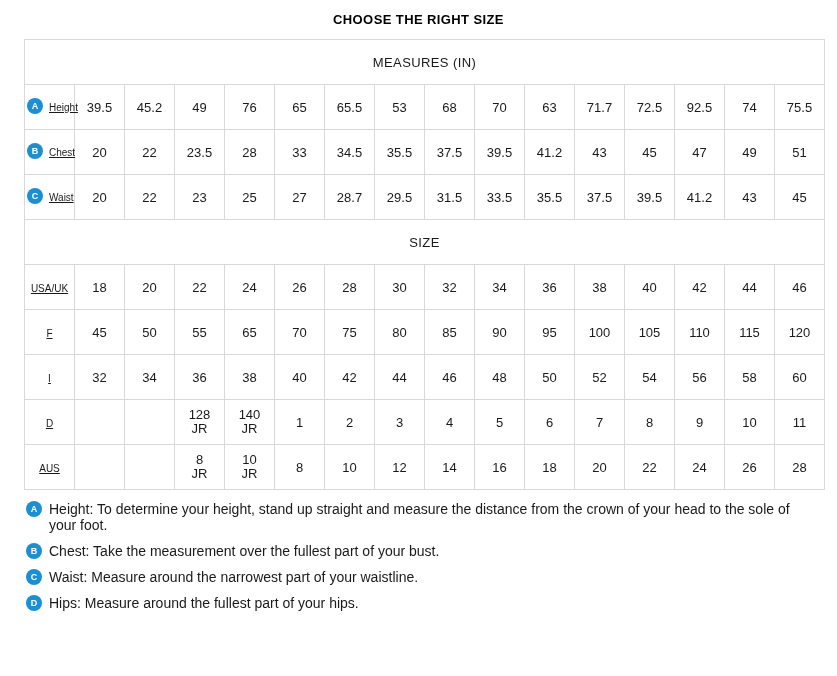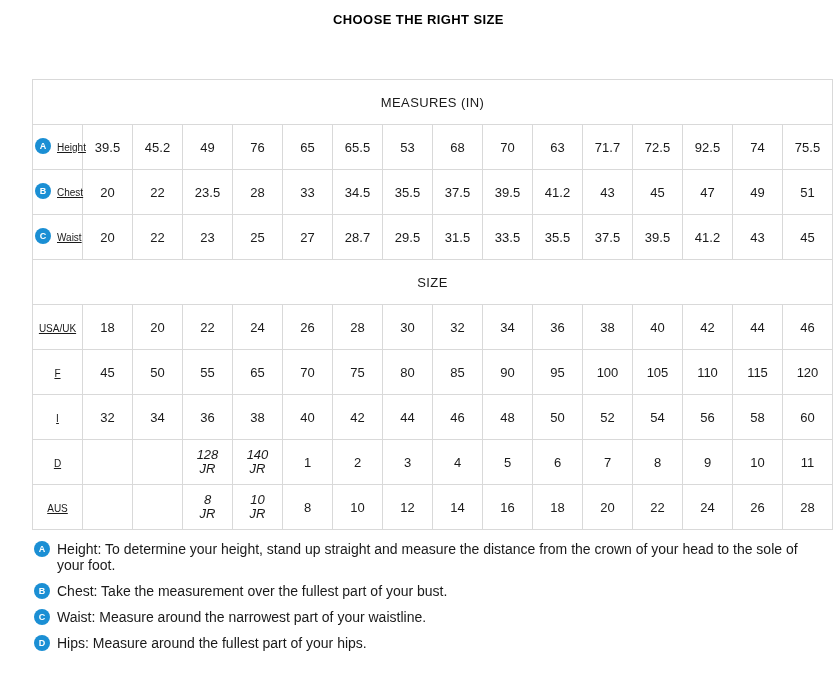--- a/index.html
+++ b/index.html
@@ -11,37 +11,36 @@
     height: 676px;
     background: #ffffff;
     font-family: "Liberation Sans", sans-serif;
     color: #1a1a1a;
     -webkit-font-smoothing: antialiased;
   }
   .page {
     width: 837px;
     height: 592px;
     box-sizing: border-box;
-    padding: 0 32px;
+    padding: 0 24px;
     position: relative;
   }
   .page-title {
     text-align: center;
     font-size: 13px;
     font-weight: bold;
     letter-spacing: 0.4px;
     padding-top: 12px;
     padding-bottom: 12px;
     color: #000;
   }
   table.size-table {
     width: 801px;
     border-collapse: collapse;
     table-layout: fixed;
-    margin-top: 40px;
   }
   table.size-table td, table.size-table th {
     border: 1px solid #d9d9d9;
     font-size: 13px;
     font-weight: normal;
     color: #1a1a1a;
     text-align: center;
     height: 45px;
     padding: 0 2px;
     box-sizing: border-box;
@@ -78,21 +77,20 @@
     top: -1px;
   }
   .rowlabel-text {
     vertical-align: middle;
     font-size: 10px;
     text-decoration: underline;
   }
   .sub {
     display: block;
     line-height: 1.08;
-    font-style: italic;
   }
   .notes {
     padding-top: 11px;
   }
   .note {
     display: flex;
     align-items: flex-start;
     margin-bottom: 10px;
     padding-left: 2px;
   }

